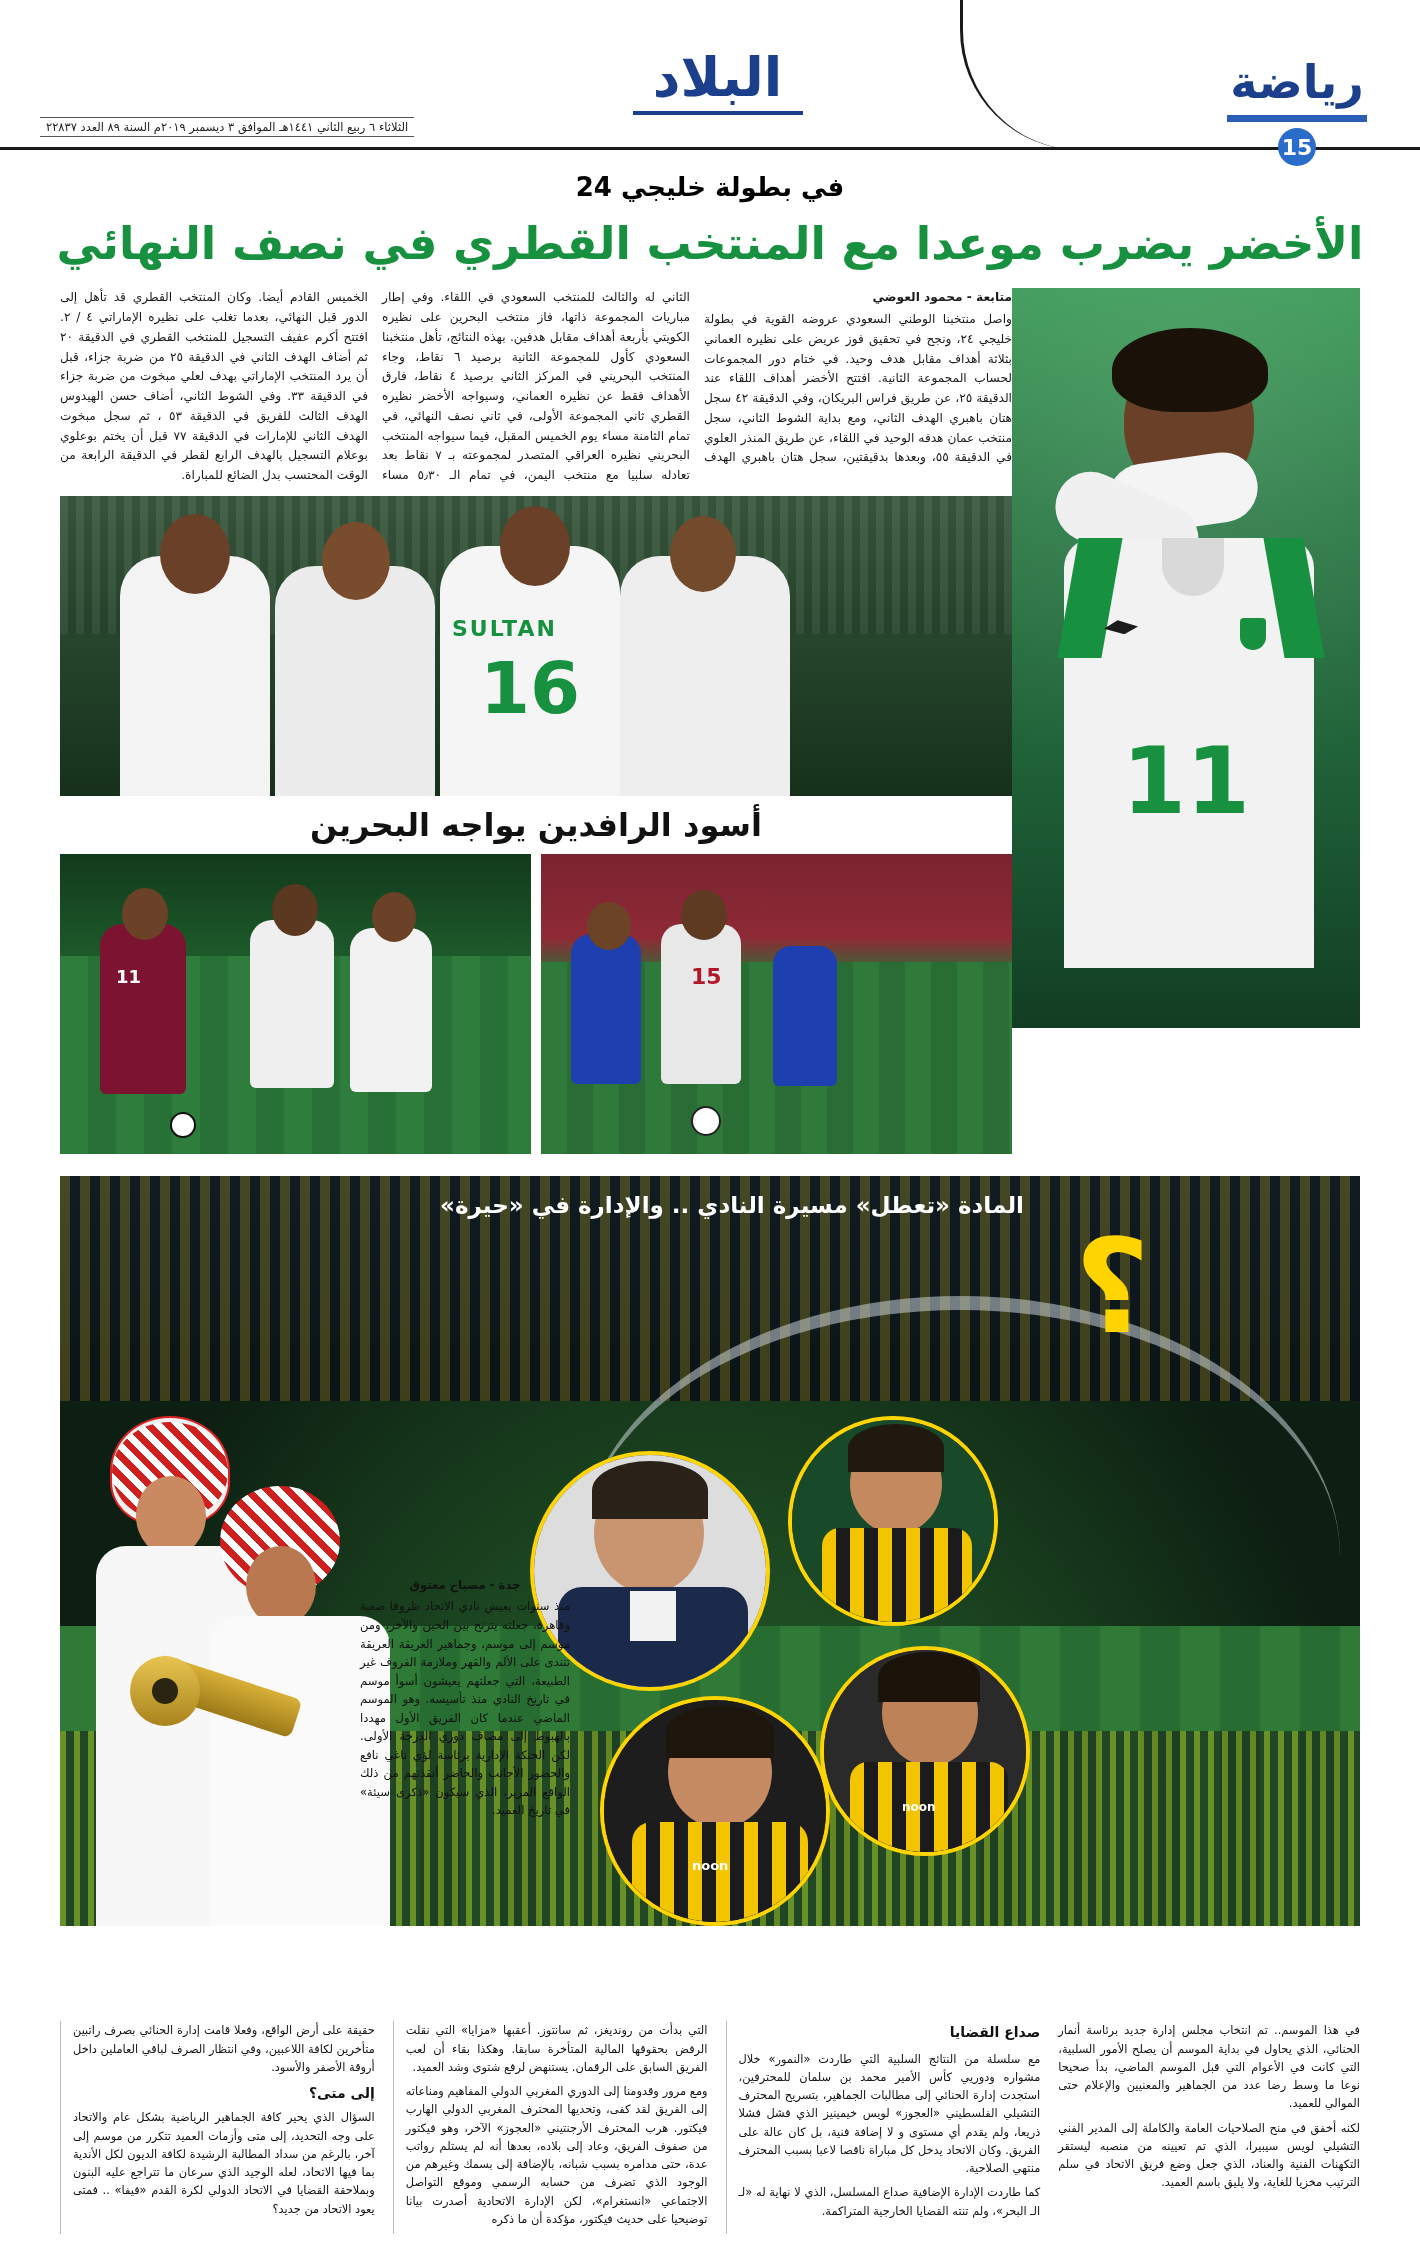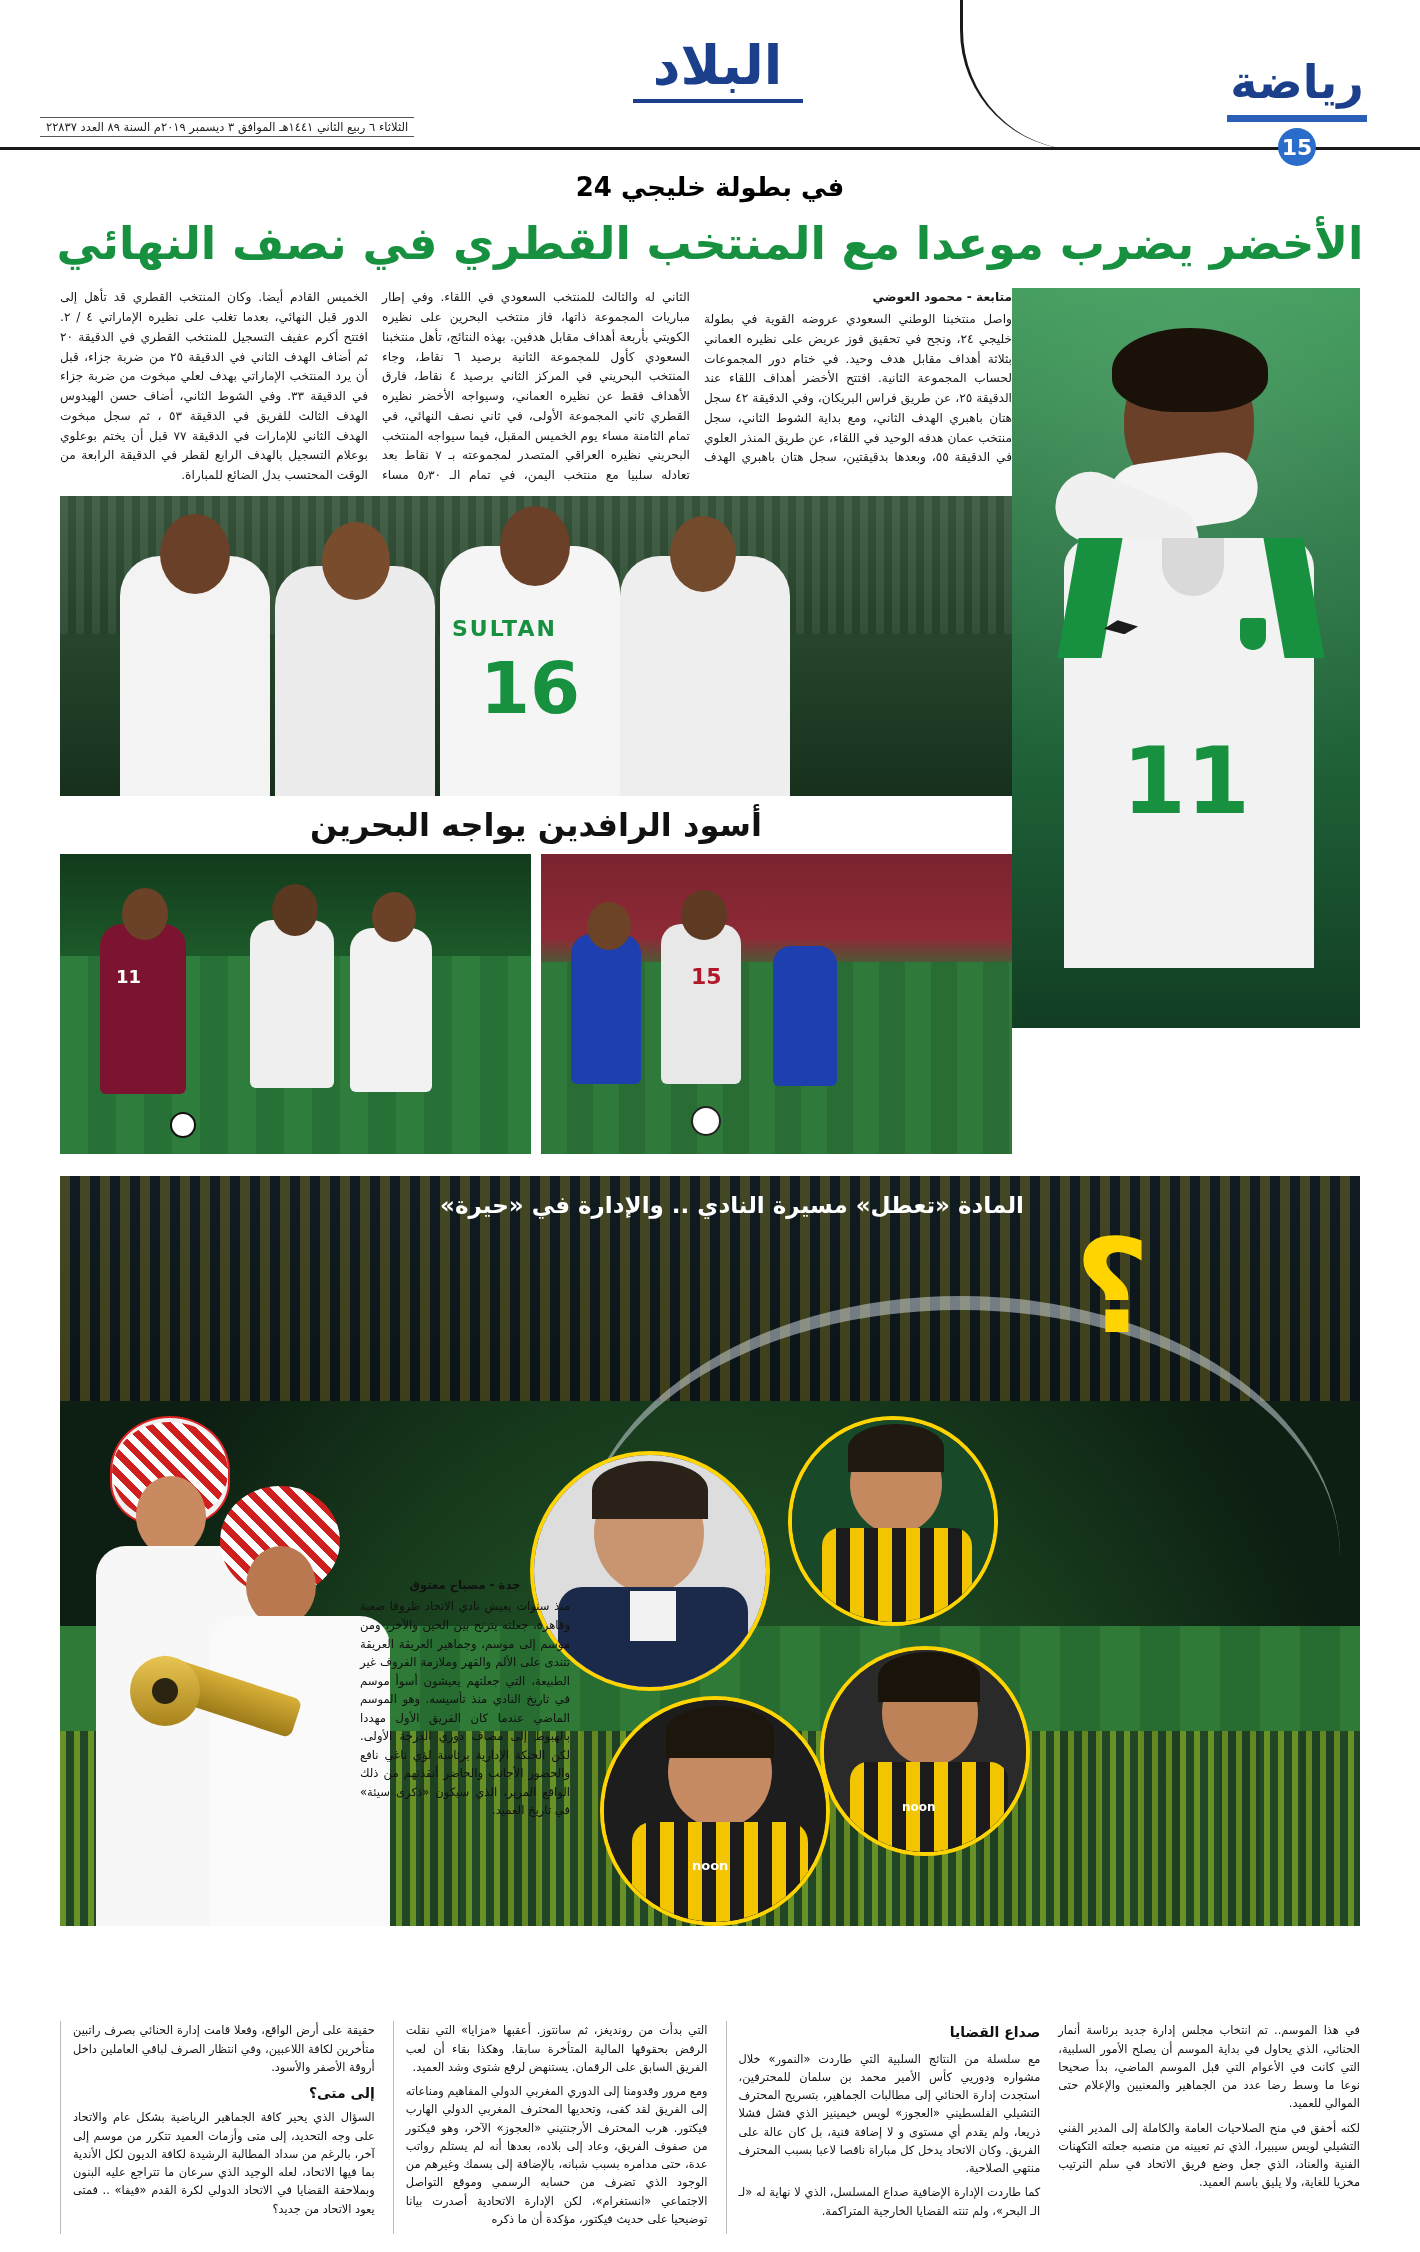--- a/index.html
+++ b/index.html
@@ -23,21 +23,21 @@
     font-size: 46px; font-weight: bold; color:#1b3f8b; letter-spacing:1px;
     font-family:"DejaVu Sans", sans-serif;
   }
   .section-badge .bar { height: 7px; background:#2a5fb5; margin: 6px auto 0; width: 140px; }
   .section-badge .num {
     margin: 6px auto 0; width: 38px; height: 38px; border-radius: 50%;
     background:#2a6cc9; color:#fff; font-size: 22px; font-weight:bold;
     display:flex; align-items:center; justify-content:center;
   }
   .logo-wrap {
-    position:absolute; top: 34px; left: 0; right: 0; display:flex; justify-content:center;margin-left:15px;
+    position:absolute; top: 46px; left: 0; right: 0; display:flex; justify-content:center;margin-left:15px;
   }
   .logo-box { text-align:center; }
   .logo-box .name {
     font-size: 54px; font-weight: bold; color:#1b3f8b; letter-spacing: 2px;
     font-family: "DejaVu Sans", sans-serif;
   }
   .logo-box .underline { height: 4px; background:#1b3f8b; width: 170px; margin: 2px auto 0; }
   .issue-line {
     position:absolute; bottom: 10px; left: 40px; font-size: 11.5px; color:#222;
     border-top:1px solid #555; border-bottom:1px solid #555; padding: 2px 6px;
@@ -312,21 +312,21 @@
   <div class="story2-text">
     <span class="byline">جدة - مصباح معتوق</span>
     <span>منذ سنوات يعيش نادي الاتحاد ظروفا صعبة وقاهرة، جعلته يترنح بين الحين والآخر، ومن موسم إلى موسم، وجماهير العريقة العريقة تتندى على الألم والقهر وملازمة الفروف غير الطبيعة، التي جعلتهم يعيشون أسوأ موسم في تاريخ النادي منذ تأسيسه. وهو الموسم الماضي عندما كان الفريق الأول مهددا بالهبوط إلى مصاف دوري الدرجة الأولى. لكن الحنكة الإدارية برئاسة لؤي ناغي نافع والحضور الأجانب والحاضر أنقذتهم من ذلك الواقع المرير، الذي سيكون «ذكرى سيئة» في تاريخ العميد.</span>
   </div>
 </div>
 
 <div class="bottom">
 
   <div class="bcol">
     <p>في هذا الموسم.. تم انتخاب مجلس إدارة جديد برئاسة أنمار الحنائي، الذي يحاول في بداية الموسم أن يصلح الأمور السلبية، التي كانت في الأعوام التي قبل الموسم الماضي، بدأ صحيحا نوعا ما وسط رضا عدد من الجماهير والمعنيين والإعلام حتى الموالي للعميد.</p>
-    <p>لكنه أخفق في منح الصلاحيات العامة والكاملة إلى المدير الفني التشيلي لويس سيبيرا، الذي تم تعيينه من منصبه جعلته التكهنات الفنية والعناد، الذي جعل وضع فريق الاتحاد في سلم الترتيب مخزيا للغاية، ولا يليق باسم العميد.</p>
+    <p>لكنه أخفق في منح الصلاحيات العامة والكاملة إلى المدير الفني التشيلي لويس سيبيرا، الذي تم تعيينه من منصبه ليستقر التكهنات الفنية والعناد، الذي جعل وضع فريق الاتحاد في سلم الترتيب مخزيا للغاية، ولا يليق باسم العميد.</p>
   </div>
 
   <div class="bcol divider">
     <h4>صداع القضايا</h4>
     <p>مع سلسلة من النتائج السلبية التي طاردت «النمور» خلال مشواره ودوريي كأس الأمير محمد بن سلمان للمحترفين، استجدت إدارة الحنائي إلى مطالبات الجماهير، بتسريح المحترف التشيلي الفلسطيني «العجوز» لويس خيمينيز الذي فشل فشلا ذريعا، ولم يقدم أي مستوى و لا إضافة فنية، بل كان عالة على الفريق. وكان الاتحاد يدخل كل مباراة ناقصا لاعبا بسبب المحترف منتهي الصلاحية.</p>
     <p>كما طاردت الإدارة الإضافية صداع المسلسل، الذي لا نهاية له «لـ الـ البحر»، ولم تنته القضايا الخارجية المتراكمة.</p>
   </div>
 
   <div class="bcol divider">
     <p>التي بدأت من رونديغز، ثم سانتوز. أعقبها «مزايا» التي نقلت الرفض بحقوقها المالية المتأخرة سابقا. وهكذا بقاء أن لعب الفريق السابق على الرقمان. يستنهض لرفع شتوى وشد العميد.</p>

